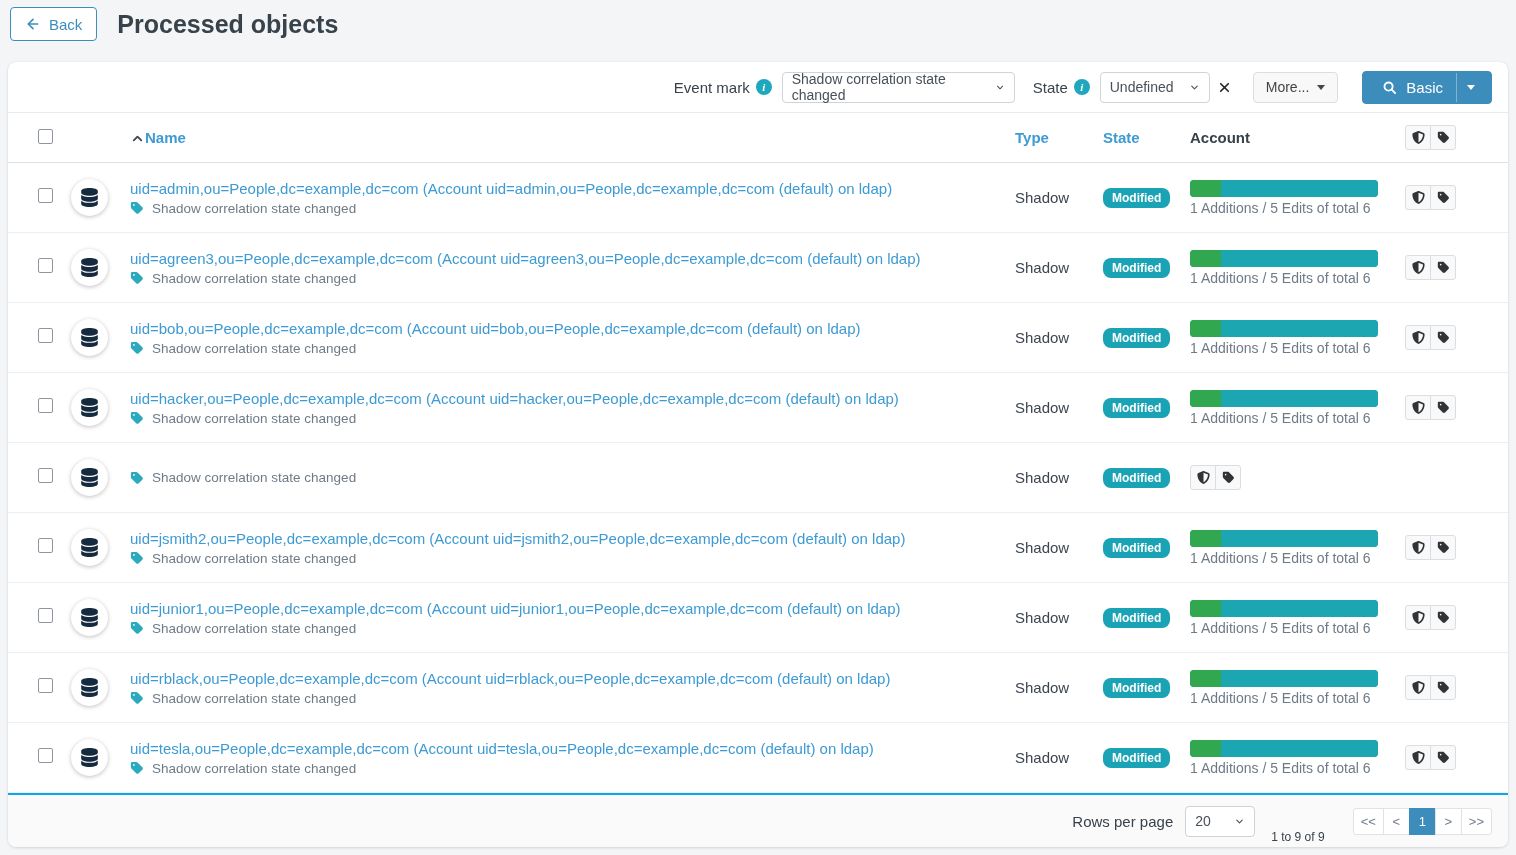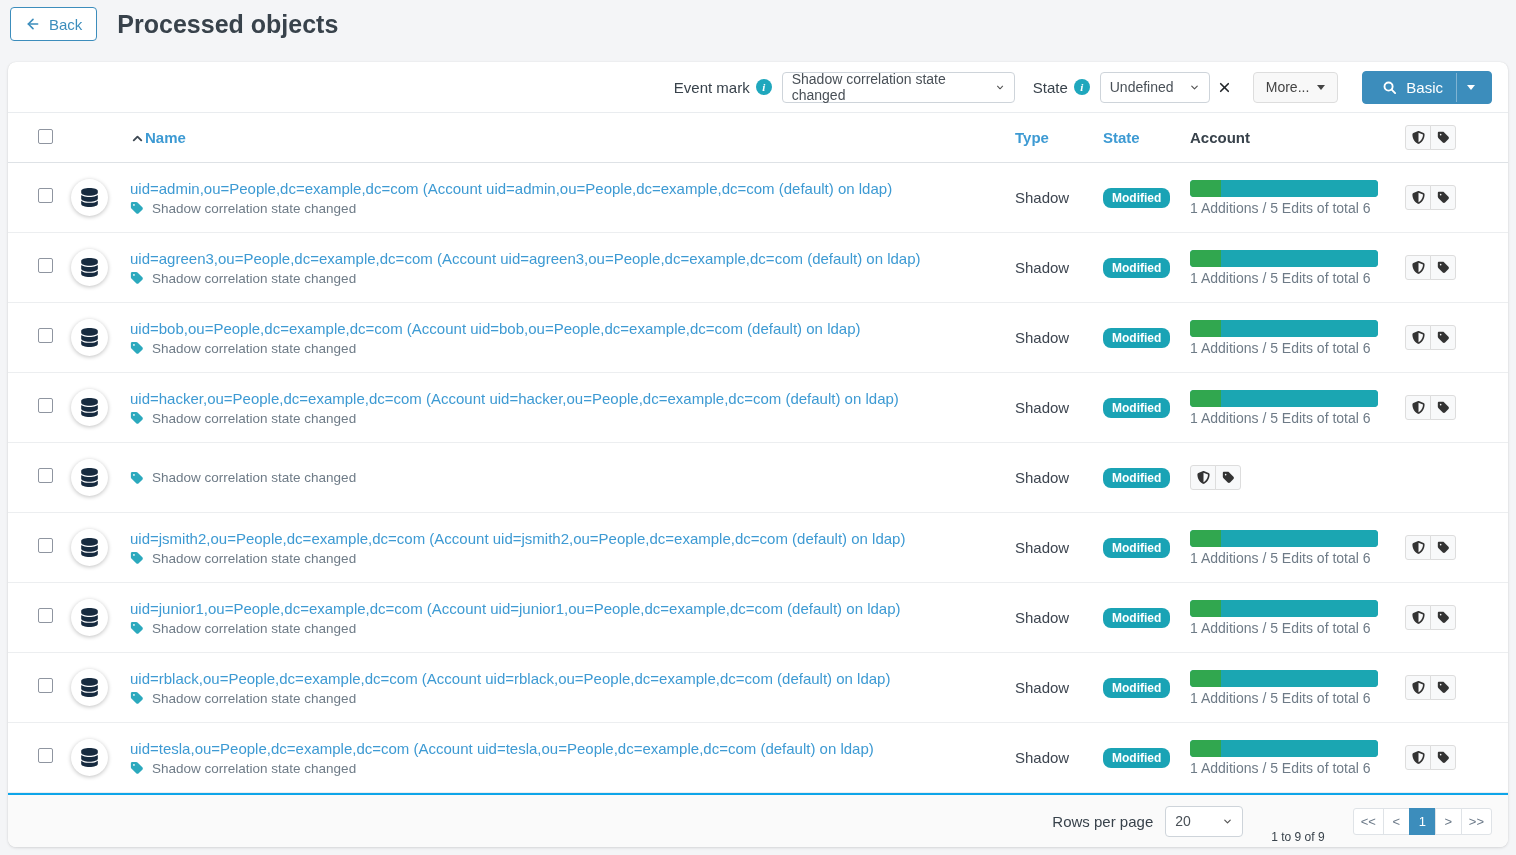--- a/index.html
+++ b/index.html
@@ -100,21 +100,21 @@
     display:inline-flex;align-items:center;justify-content:center;cursor:pointer;padding:0;
   }
   .mini-btn:first-child{border-radius:3px 0 0 3px;}
   .mini-btn:last-child{border-radius:0 3px 3px 0;margin-left:-1px;}
   
   .tfoot{
     display:flex;align-items:center;justify-content:flex-end;height:54px;
     background:#fafafa;border-top:2px solid #0ea5e9;padding:0 16px;gap:12px;
   }
   .rpp-label{font-size:15px;color:var(--text-dark);}
-  .sel-rpp{width:78px;margin-right:16px;}
+  .sel-rpp{width:70px;margin-right:4px;}
   .range-text{font-size:12px;color:var(--text-dark);margin-right:16px;margin-top:32px;}
   .pager{display:inline-flex;}
   .page-btn{
     min-width:27px;height:27px;padding:0 7px;background:#fff;border:1px solid #dfe3e7;
     color:#6c7a89;font-size:13px;display:inline-flex;align-items:center;justify-content:center;
     cursor:pointer;margin-left:-1px;
   }
   .page-btn:first-child{border-radius:3px 0 0 3px;margin-left:0;}
   .page-btn:last-child{border-radius:0 3px 3px 0;}
   .page-btn.active{background:var(--accent);border-color:var(--accent);color:#fff;}

